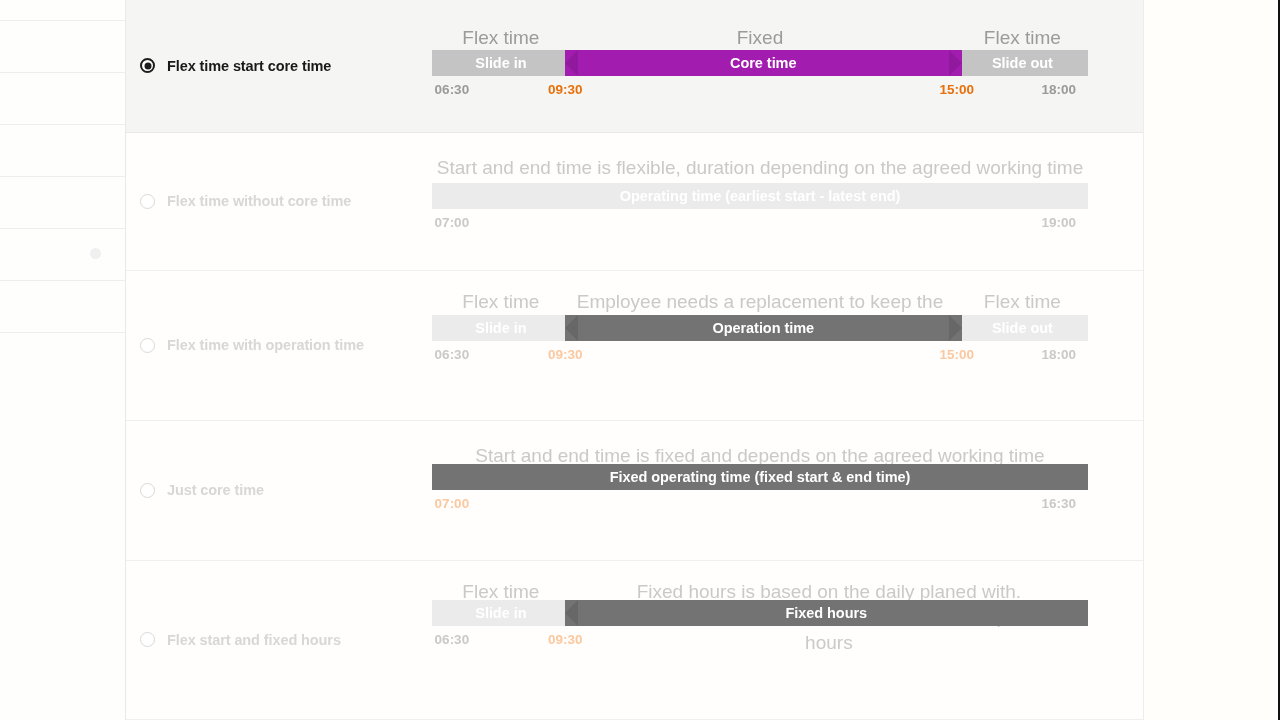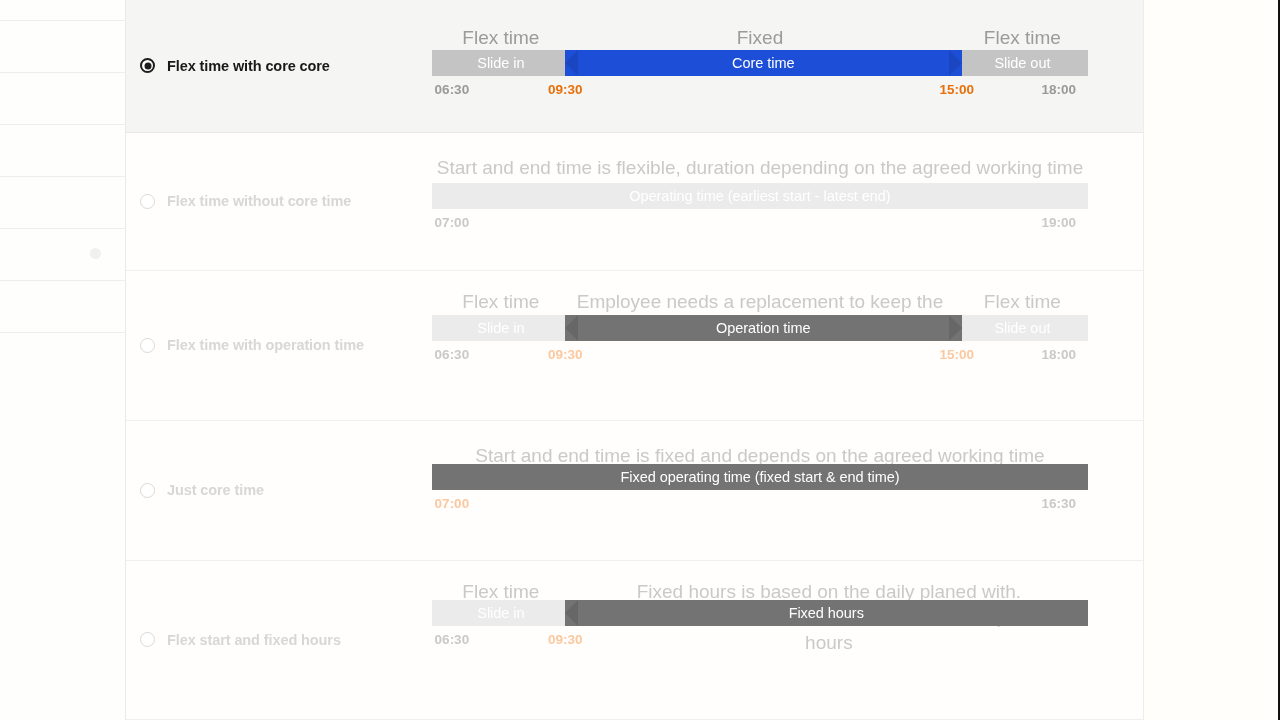--- a/index.html
+++ b/index.html
@@ -164,30 +164,30 @@
     position: absolute;
     top: 0;
     height: 26px;
     display: flex;
     align-items: center;
     justify-content: center;
     box-sizing: border-box;
   }
   .seg-text {
     font-size: 14.5px;
-    font-weight: normal;
+    font-weight: bold;
     color: #ffffff;
     letter-spacing: -0.05px;
     white-space: nowrap;
     position: relative;
     z-index: 4;
   }
   .seg.gray { background: #c4c4c4; }
   .opt-row:not(.selected) .seg.gray { background: #ebebeb; }
-  .seg.accent { background: #1d4ed8; }
+  .seg.accent { background: #a21caf; }
   .opt-row:not(.selected) .seg.accent { background: #737373; }
 
   
   .cap {
     position: absolute;
     top: 0;
     width: 13px;
     height: 26px;
     z-index: 3;
   }
@@ -217,21 +217,21 @@
       <div class="bg-row" style="top: 228px; height: 52px;"></div>
       <div class="bg-row" style="top: 280px; height: 52px;"></div>
       <div class="bg-row" style="top: 332px; height: 52px;"></div>
     </div>
   <div id="bg-dot"></div>
 
   <div id="panel">
       <div class="opt-row selected" style="height: 133px;">
         <div class="label-cell">
           <div class="radio"></div>
-          <div class="opt-label">Flex time with core core</div>
+          <div class="opt-label">Flex time start core time</div>
         </div>
         <div class="diagram-cell">
           <div class="band-caption" style="width: 183.68px; left: -8.96px; top: 25px;">Flex time</div>
           <div class="band-caption" style="width: 301.76px; left: 191.12px; top: 25px;">Fixed</div>
           <div class="band-caption" style="width: 183.68px; left: 512.56px; top: 25px;">Flex time</div>
           <div class="bar-track" style="left: 0px; top: 50px; width: 690px;">
             <div class="seg gray" style="left: 14px; width: 137.76px; z-index: 1;">
               <span class="seg-text">Slide in</span>
             </div>
             <div class="seg accent" style="left: 146.512px; width: 397.536px; z-index: 2;">

